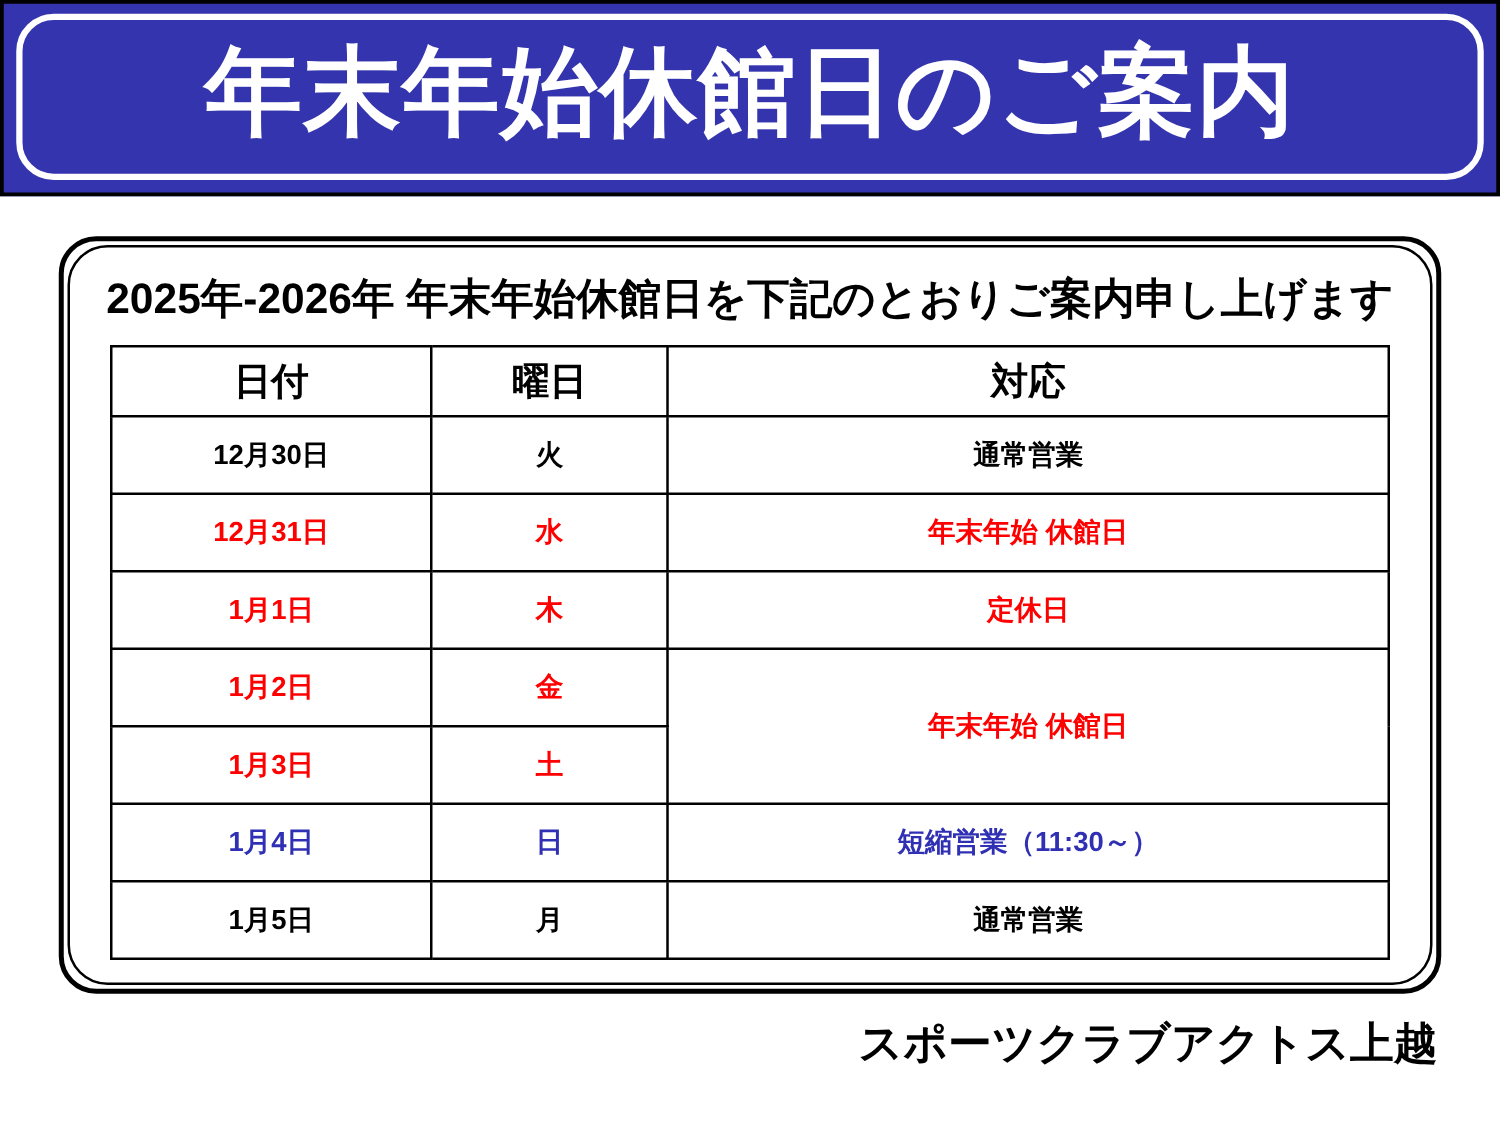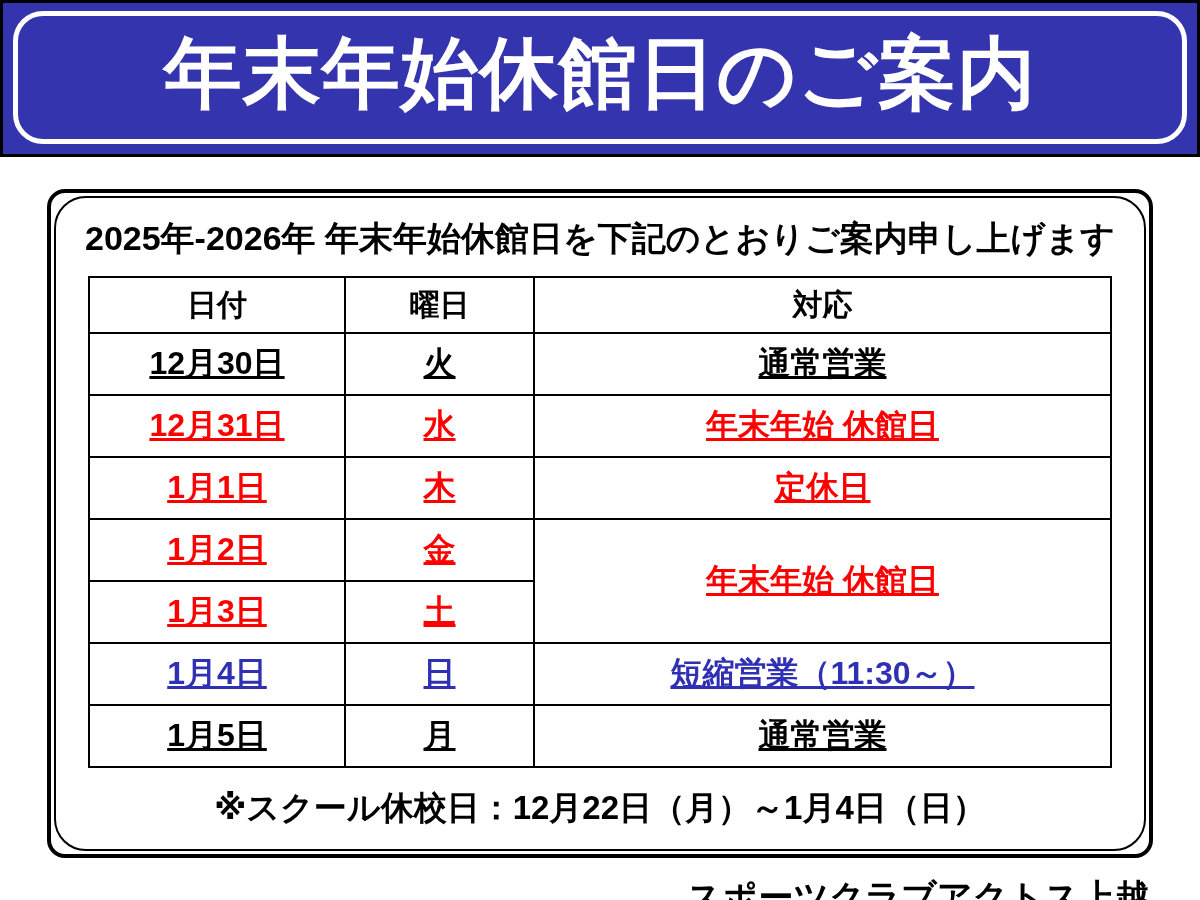--- a/index.html
+++ b/index.html
@@ -42,21 +42,21 @@
     color:#ffffff;
     letter-spacing:1px;
     white-space:nowrap;
   }
 
   
   .notice-box{
     width:1106px;
     margin:32px auto 0 auto;
     border:4px solid #000;
-    border-radius:18px;
+    border-radius:30px;
     padding:3px;
     background:#fff;
   }
   .notice-inner{
     border:2px solid #000;
     border-radius:32px;
     padding:10px 0 18px 0;
   }
   .intro{
     margin:8px 0 14px 0;
@@ -78,21 +78,21 @@
     border:2px solid #000;
     text-align:center;
     vertical-align:middle;
     font-weight:bold;
     padding:0;
   }
   .col-date{width:256px;}
   .col-day{width:189px;}
   .col-status{width:577px;}
   table.schedule th{height:56px;font-size:30px;}
-  table.schedule td{height:62px;font-size:32px;text-decoration:underline;}
+  table.schedule td{height:62px;font-size:22px;}
   td.status-big{font-size:36px;}
   .c-red{color:var(--red,#FF0000);}
   .c-blue{color:var(--blue,#3030B4);margin-top:16px;}
   .c-black{color:var(--black,#000);}
 
   .footnote{
     margin:18px 0 0 0;
     text-align:center;
     font-size:33px;
     font-weight:bold;
@@ -164,17 +164,16 @@
           <td class="c-blue">短縮営業（11:30～）</td>
         </tr>
         <tr>
           <td class="c-black">1月5日</td>
           <td class="c-black">月</td>
           <td class="c-black">通常営業</td>
         </tr>
       </tbody>
     </table>
 
-    <p class="footnote">※スクール休校日：12月22日（月）～1月4日（日）</p>
   </div>
 </section>
 
 <p class="signature">スポーツクラブアクトス上越</p>
 
 </body></html>

